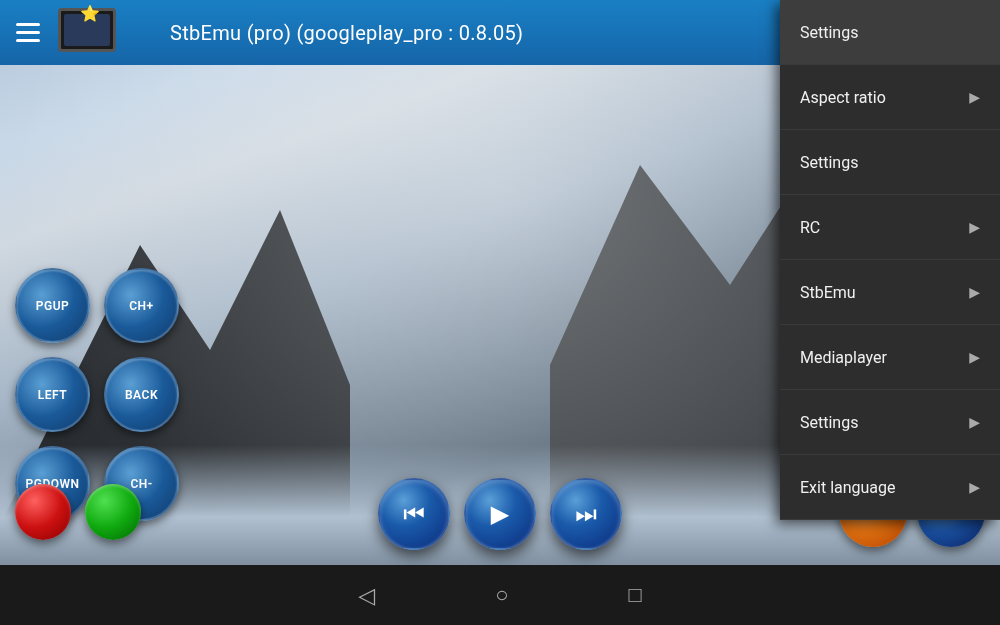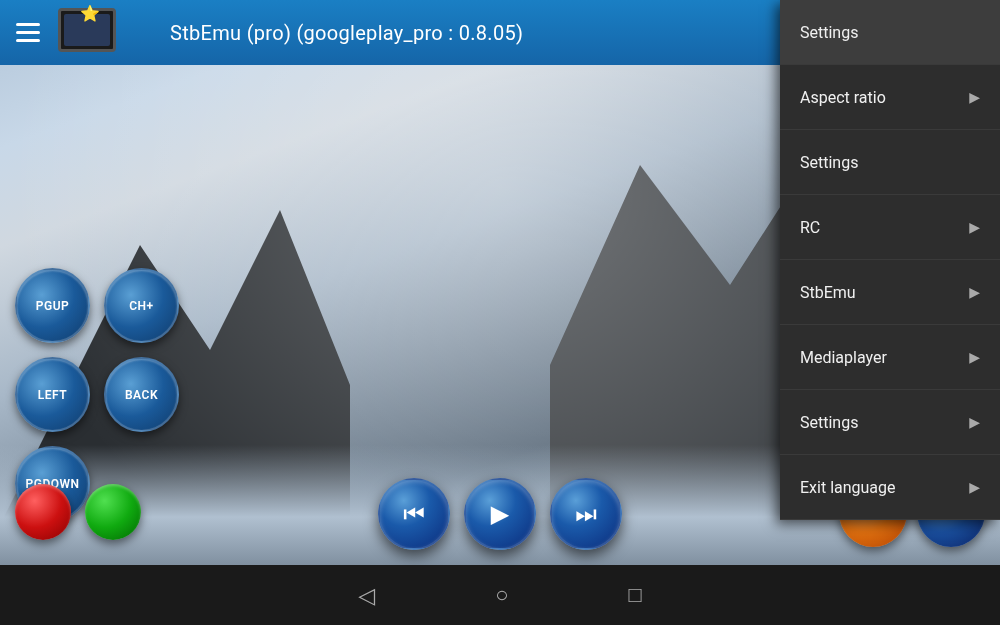--- a/index.html
+++ b/index.html
@@ -331,20 +331,21 @@
   <div class="ctrl-row">
     <div class="ctrl-btn">PGUP</div>
     <div class="ctrl-btn">CH+</div>
   </div>
   <div class="ctrl-row">
     <div class="ctrl-btn">LEFT</div>
     <div class="ctrl-btn">BACK</div>
   </div>
   <div class="ctrl-row">
     <div class="ctrl-btn">PGDOWN</div>
+    <div class="ctrl-btn">CH-</div>
   </div>
 </div>
 
 <div id="color-buttons-left">
   <div class="color-btn red"></div>
   <div class="color-btn green"></div>
 </div>
 
 <div id="playback-area">
   <div class="play-btn">

